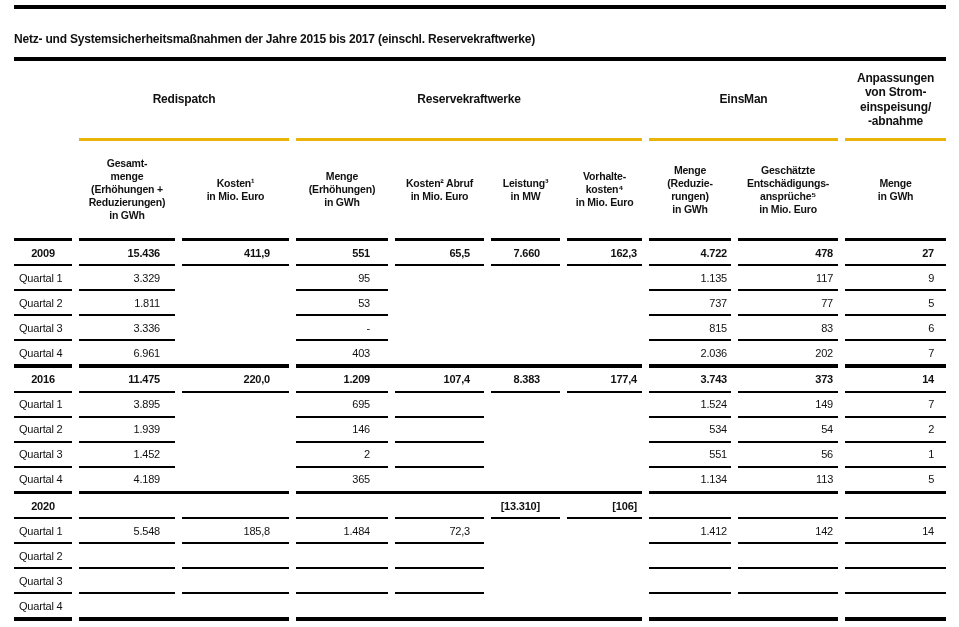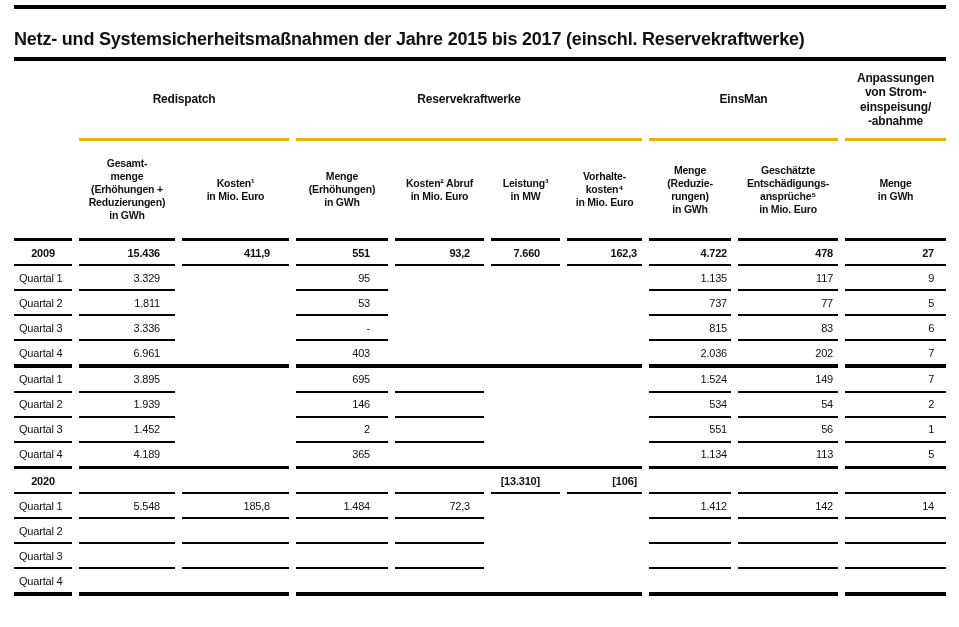--- a/index.html
+++ b/index.html
@@ -15,21 +15,21 @@
   .page { position: relative; width: 959px; height: 627px; }
   .rule {
     margin-left: 14px;
     width: 932px;
     height: 4px;
     background: #000;
   }
   .rule.top { margin-top: 5px; }
   .title {
     margin: 22px 0 9px 14px;
-    font-size: 18px;
+    font-size: 12px;
     font-weight: bold;
     letter-spacing: -0.2px;
     line-height: 17px;
   }
   table {
     border-collapse: separate;
     border-spacing: 7px 0;
     table-layout: fixed;
     margin-left: 7px;
     width: 946px;
@@ -147,21 +147,21 @@
           <th>Menge
 in GWh</th>
         </tr>
     </thead>
     <tbody>
         <tr class="year">
           <td class="u">2009</td>
           <td class="u">15.436</td>
           <td class="u">411,9</td>
           <td class="u">551</td>
-          <td class="u">93,2</td>
+          <td class="u">65,5</td>
           <td class="u">7.660</td>
           <td class="u">162,3</td>
           <td class="u">4.722</td>
           <td class="u">478</td>
           <td class="u">27</td>
         </tr>
         <tr class="quarter">
           <td class="u">Quartal 1</td>
           <td class="u">3.329</td>
           <td></td>
@@ -209,20 +209,32 @@
           <td>202</td>
           <td>7</td>
         </tr>
         <tr class="sep">
           <td colspan="1"></td>
           <td colspan="2"></td>
           <td colspan="4"></td>
           <td colspan="2"></td>
           <td colspan="1"></td>
         </tr>
+        <tr class="year">
+          <td class="u">2016</td>
+          <td class="u">11.475</td>
+          <td class="u">220,0</td>
+          <td class="u">1.209</td>
+          <td class="u">107,4</td>
+          <td class="u">8.383</td>
+          <td class="u">177,4</td>
+          <td class="u">3.743</td>
+          <td class="u">373</td>
+          <td class="u">14</td>
+        </tr>
         <tr class="quarter">
           <td class="u">Quartal 1</td>
           <td class="u">3.895</td>
           <td></td>
           <td class="u">695</td>
           <td class="u"></td>
           <td></td>
           <td></td>
           <td class="u">1.524</td>
           <td class="u">149</td>

